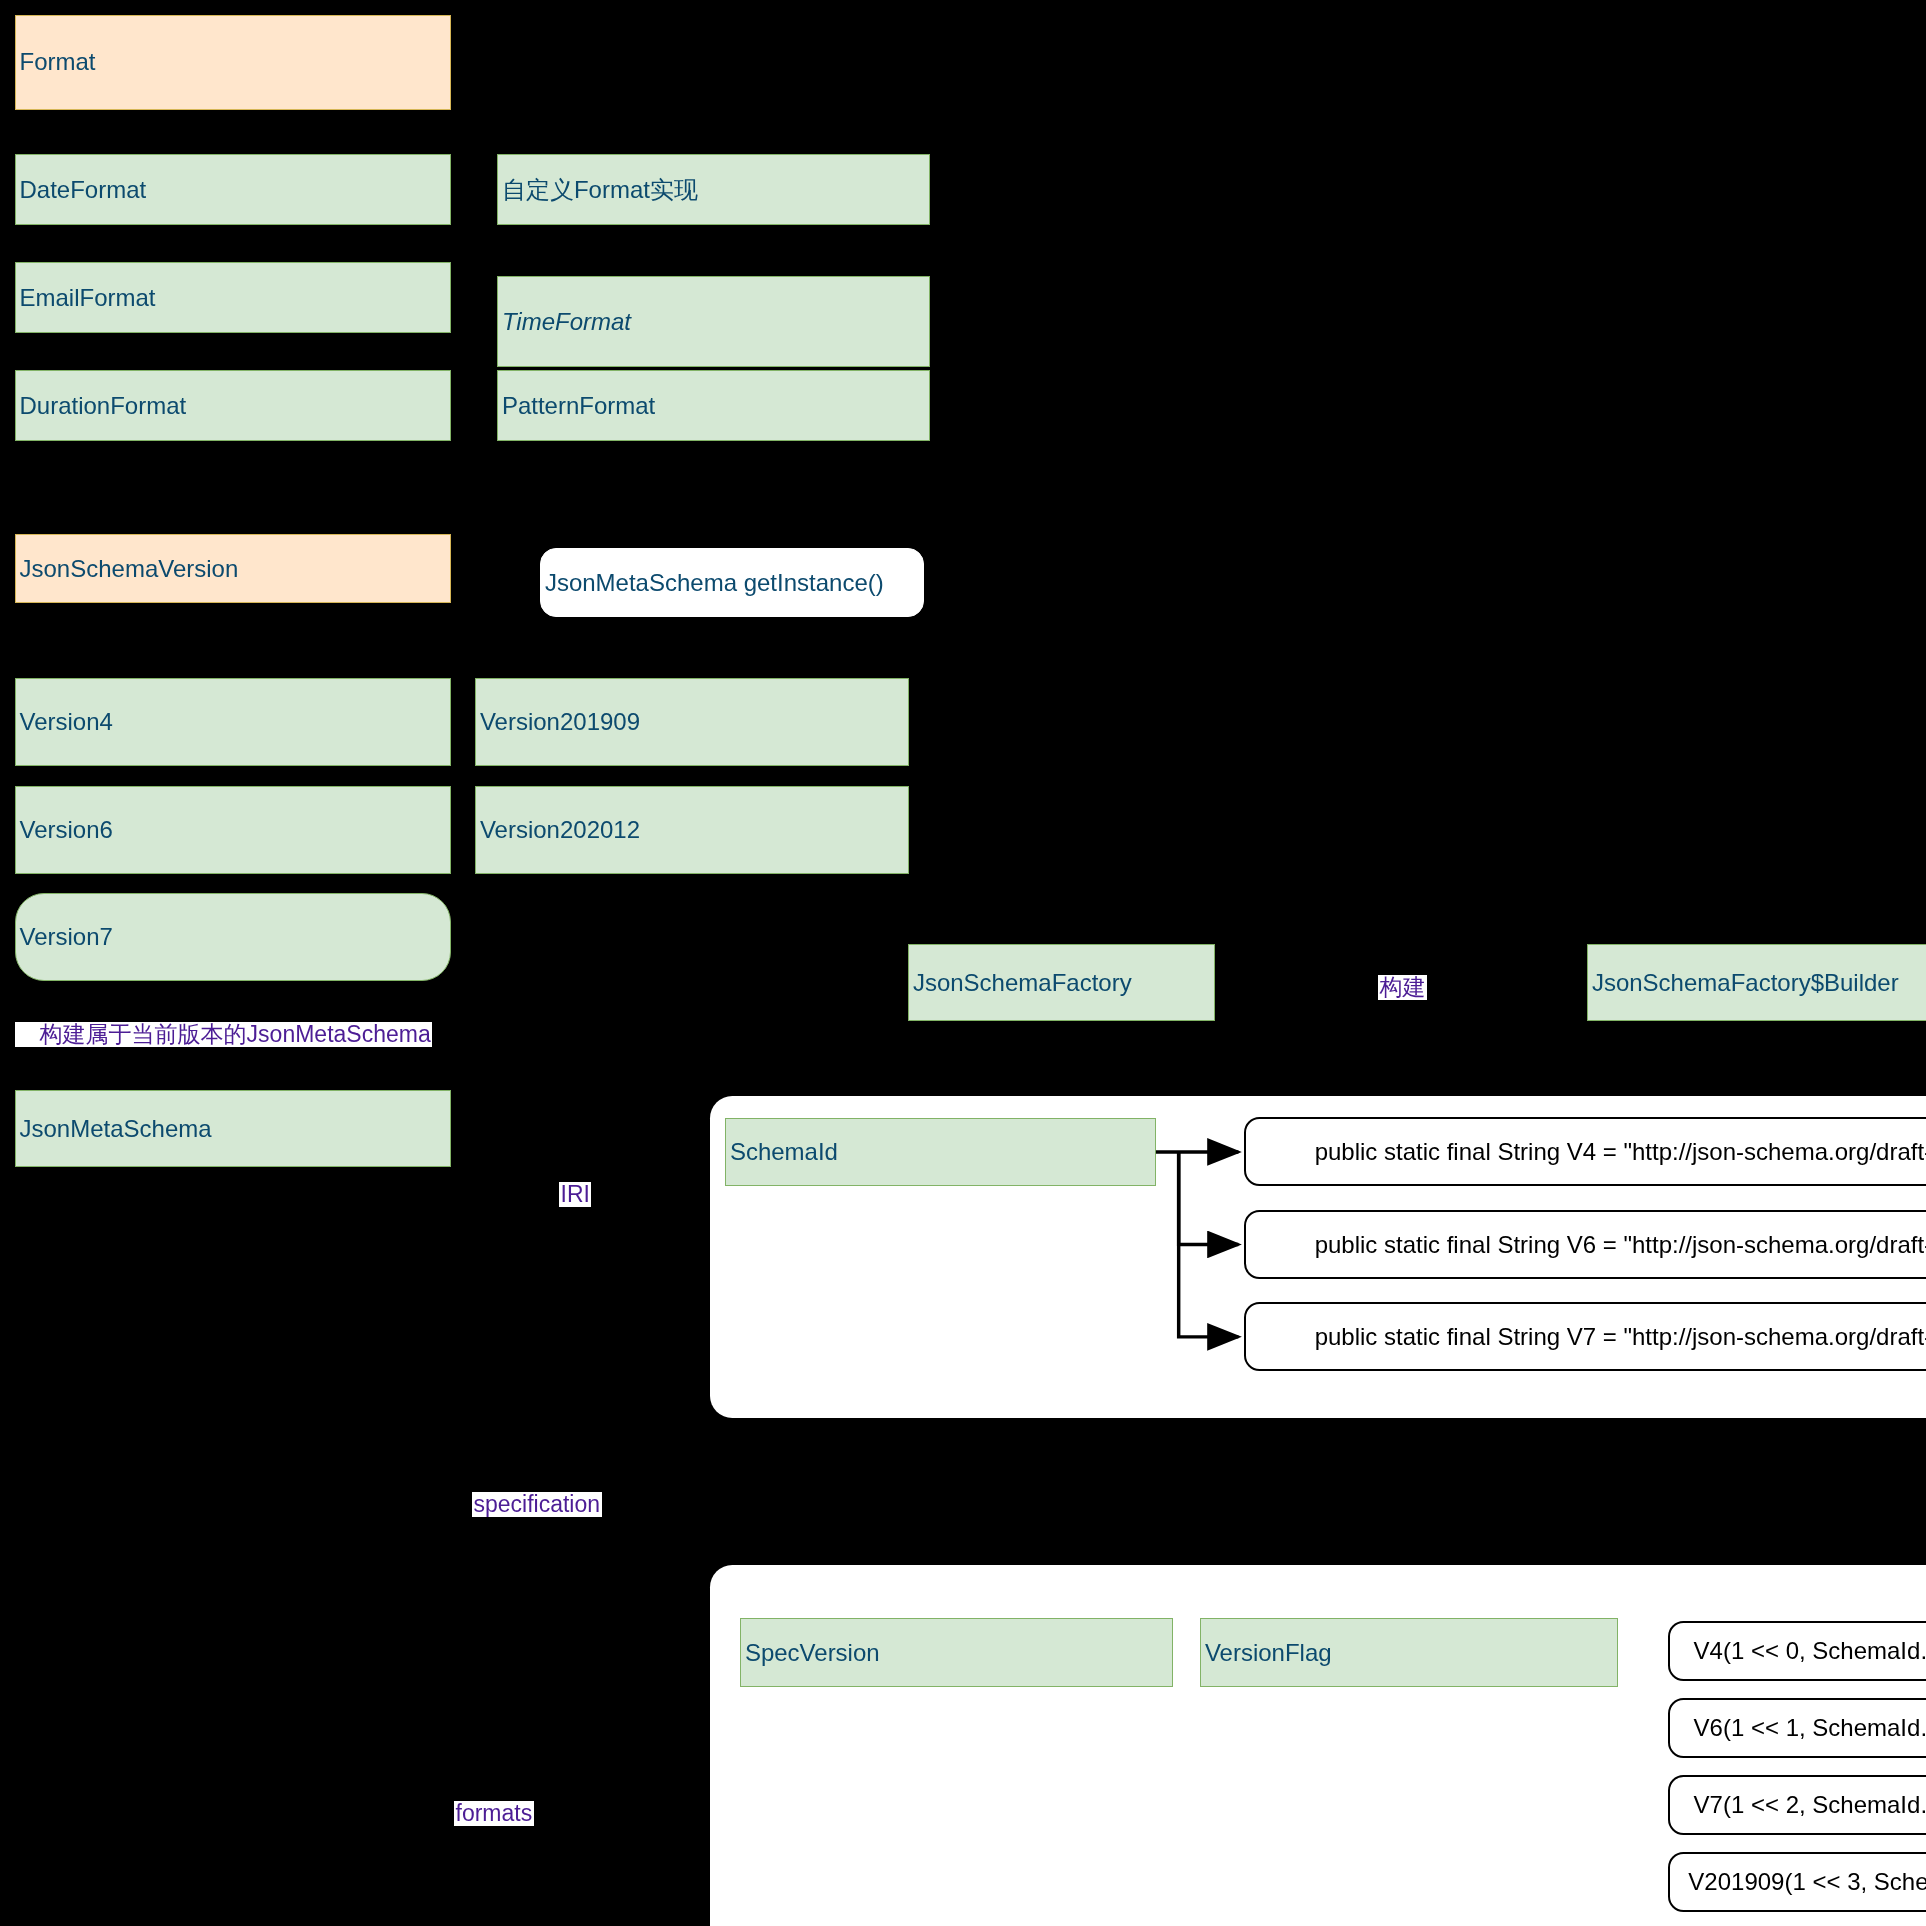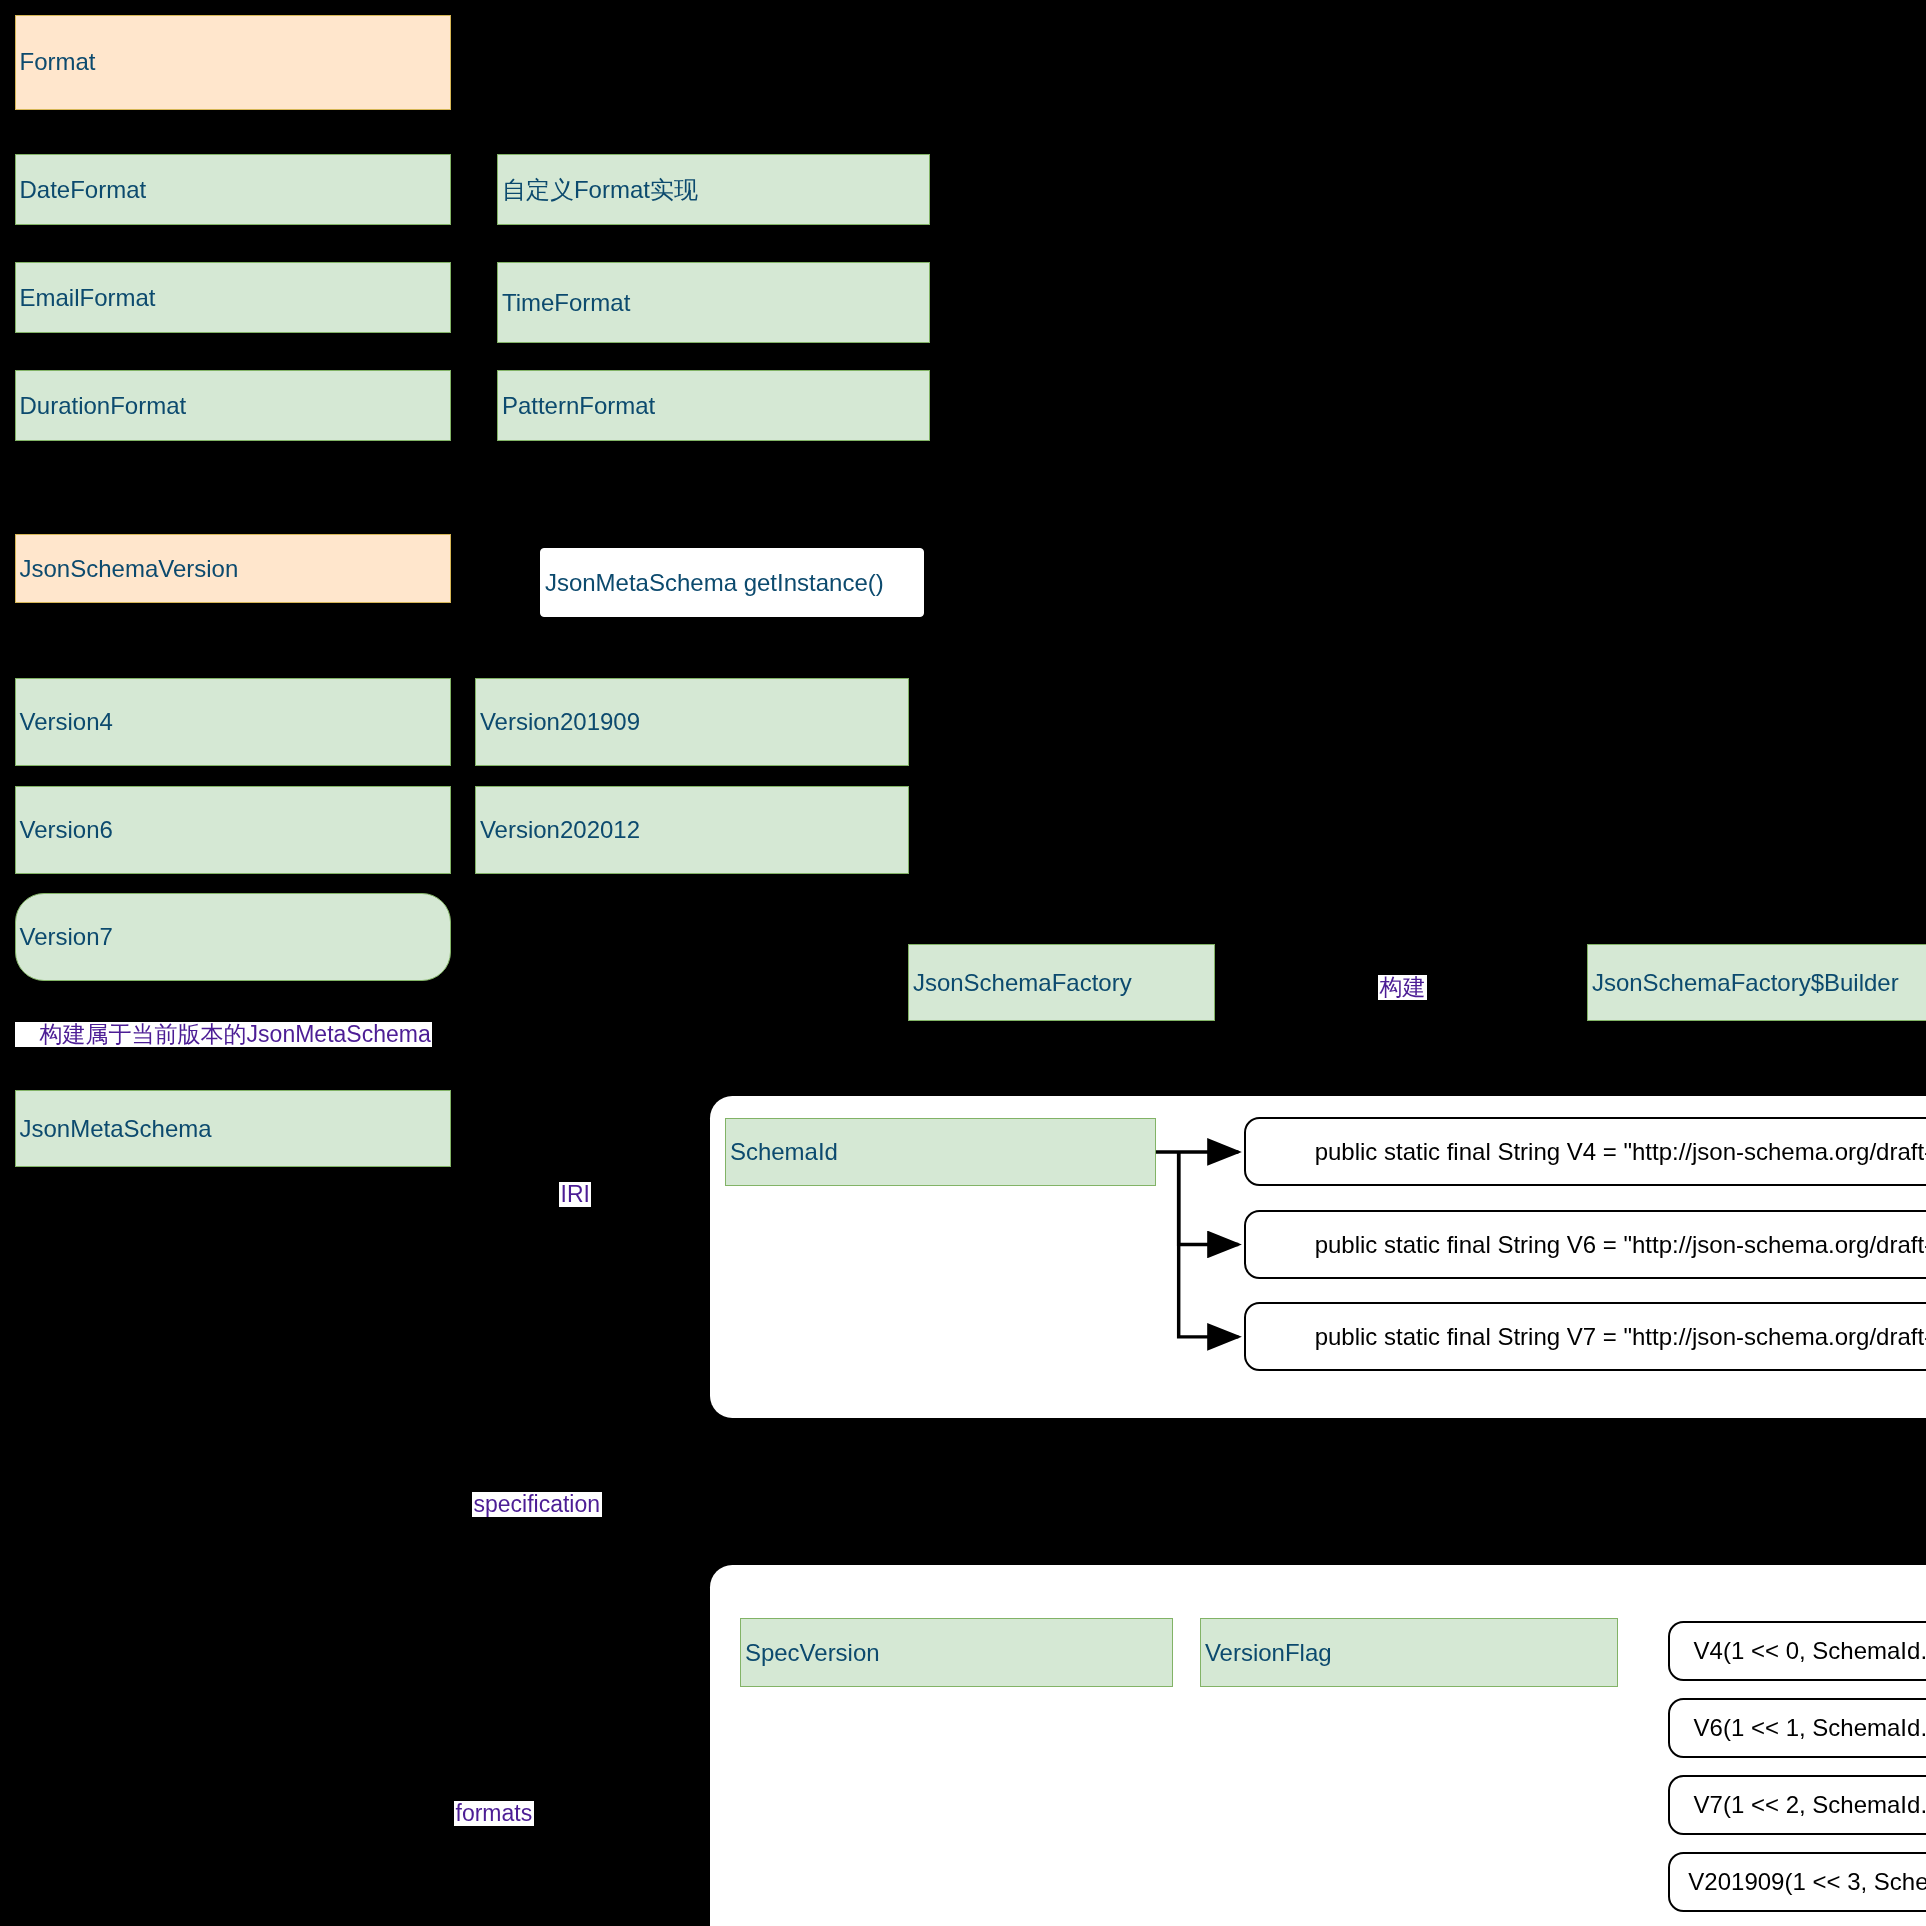--- a/index.html
+++ b/index.html
@@ -37,21 +37,21 @@
     background: #d5e8d4;
     border: 1.9px solid #82b366;
   }
   .box-orange {
     background: #ffe6cc;
     border: 1.9px solid #d6b656;
   }
   .box-white-round {
     background: #ffffff;
     border: 1.9px solid #ffffff;
-    border-radius: 4px;
+    border-radius: 16px;
   }
   .panel {
     position: absolute;
     background: #ffffff;
     border-radius: 22.3px;
   }
   .pill {
     position: absolute;
     background: #ffffff;
     border: 2.3px solid #000000;
@@ -94,21 +94,21 @@
   </div>
 
   <div class="node box-green" style="left:497px; top:154px; width:433px; height:71px;">
     <span>自定义Format实现</span>
   </div>
 
   <div class="node box-green" style="left:14.6px; top:262px; width:436px; height:71px;">
     <span>EmailFormat</span>
   </div>
 
-  <div class="node box-green" style="left:497px; top:262px; width:433px; height:81px;">
+  <div class="node box-green" style="left:497px; top:276px; width:433px; height:91px;font-style:italic;">
     <span>TimeFormat</span>
   </div>
 
   <div class="node box-green" style="left:14.6px; top:370px; width:436px; height:71px;">
     <span>DurationFormat</span>
   </div>
 
   <div class="node box-green" style="left:497px; top:370px; width:433px; height:71px;">
     <span>PatternFormat</span>
   </div>

